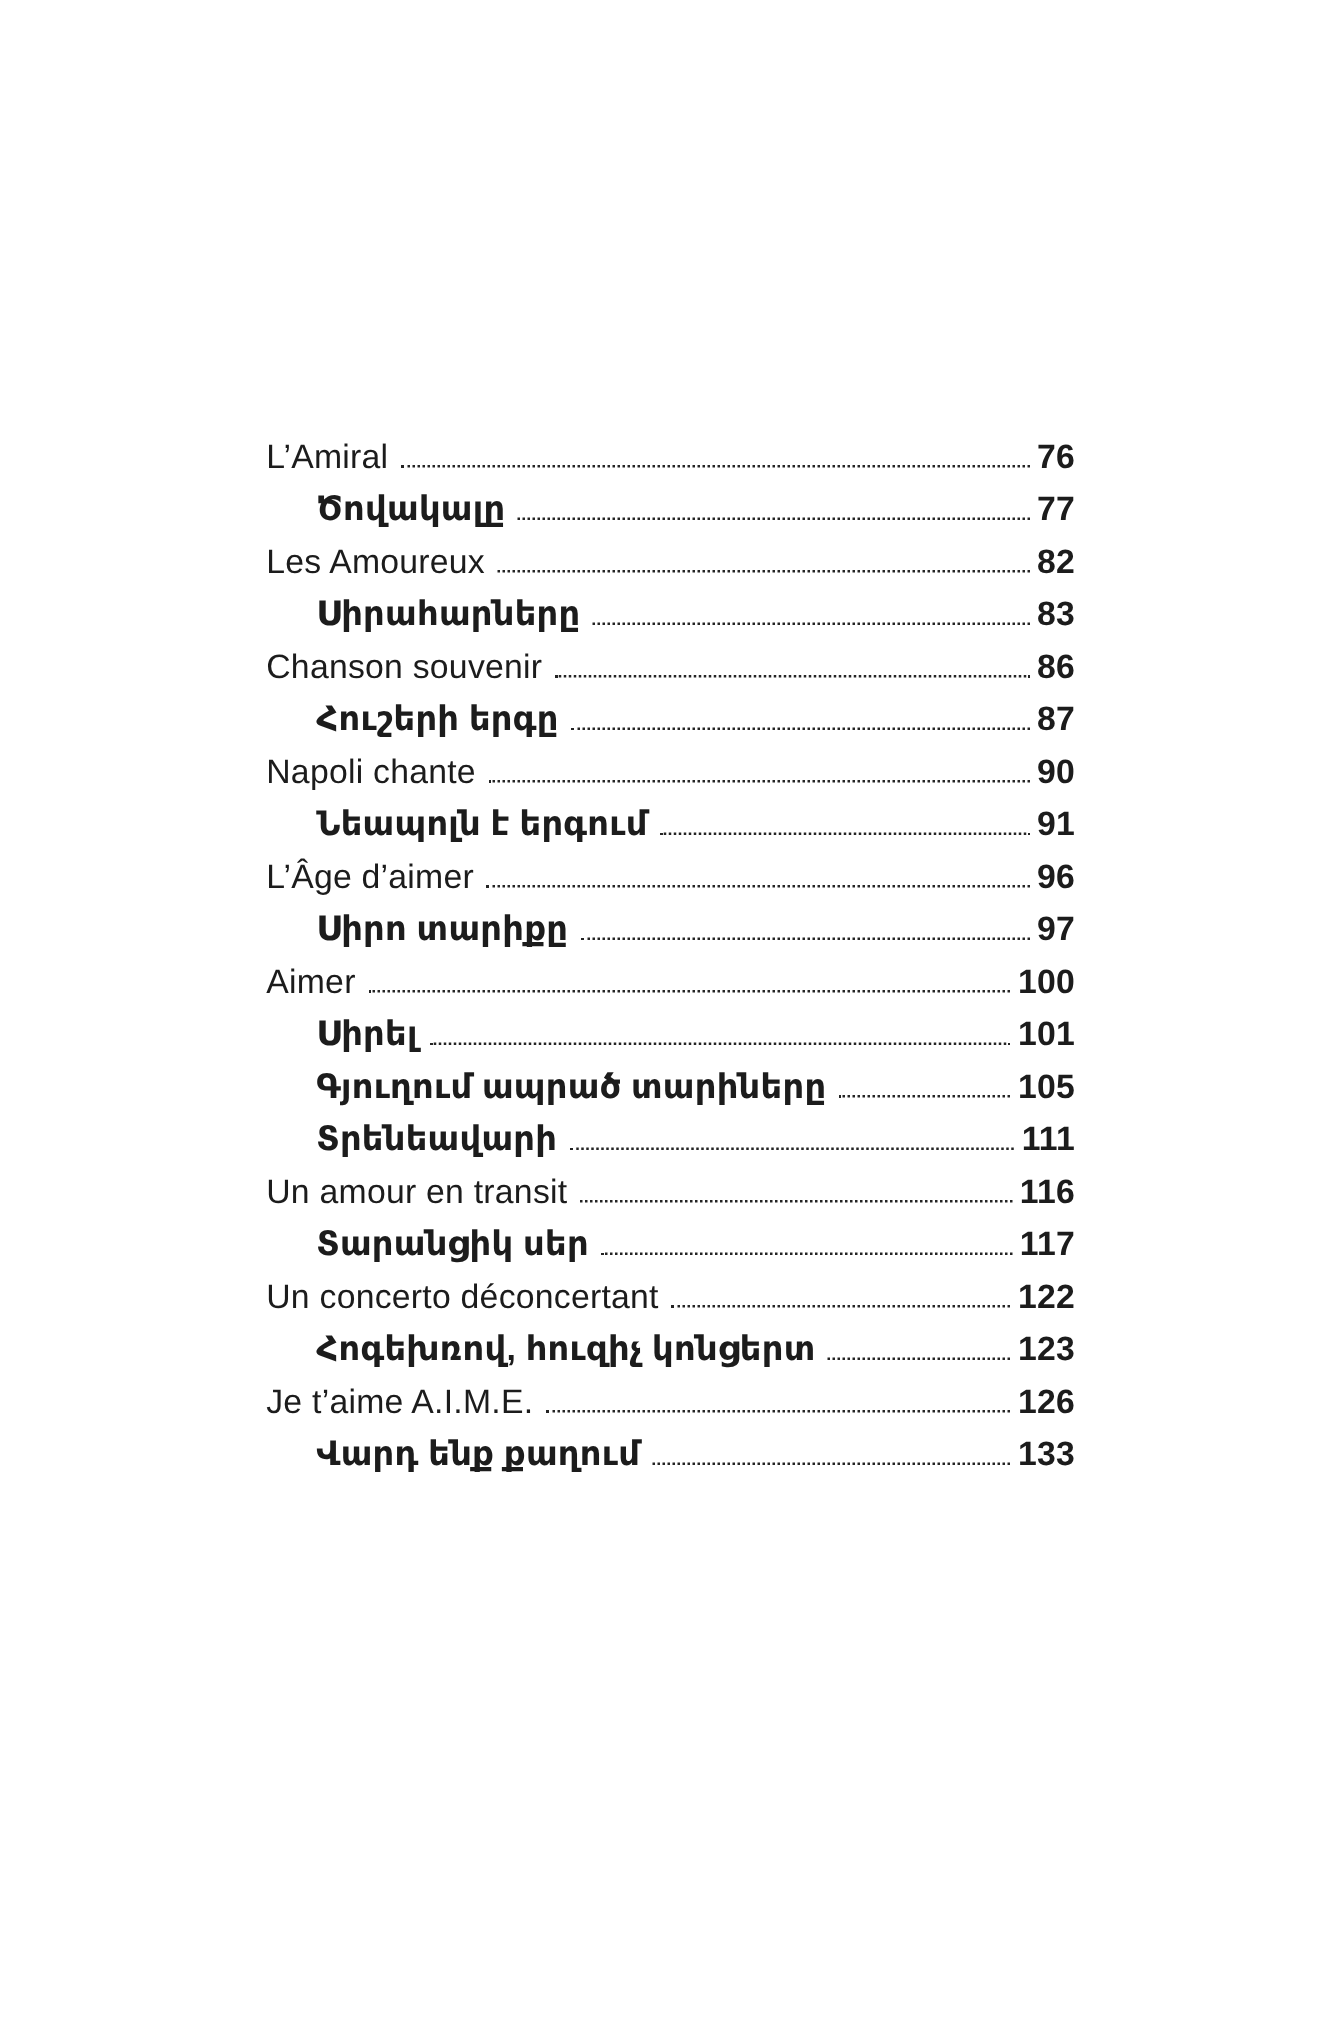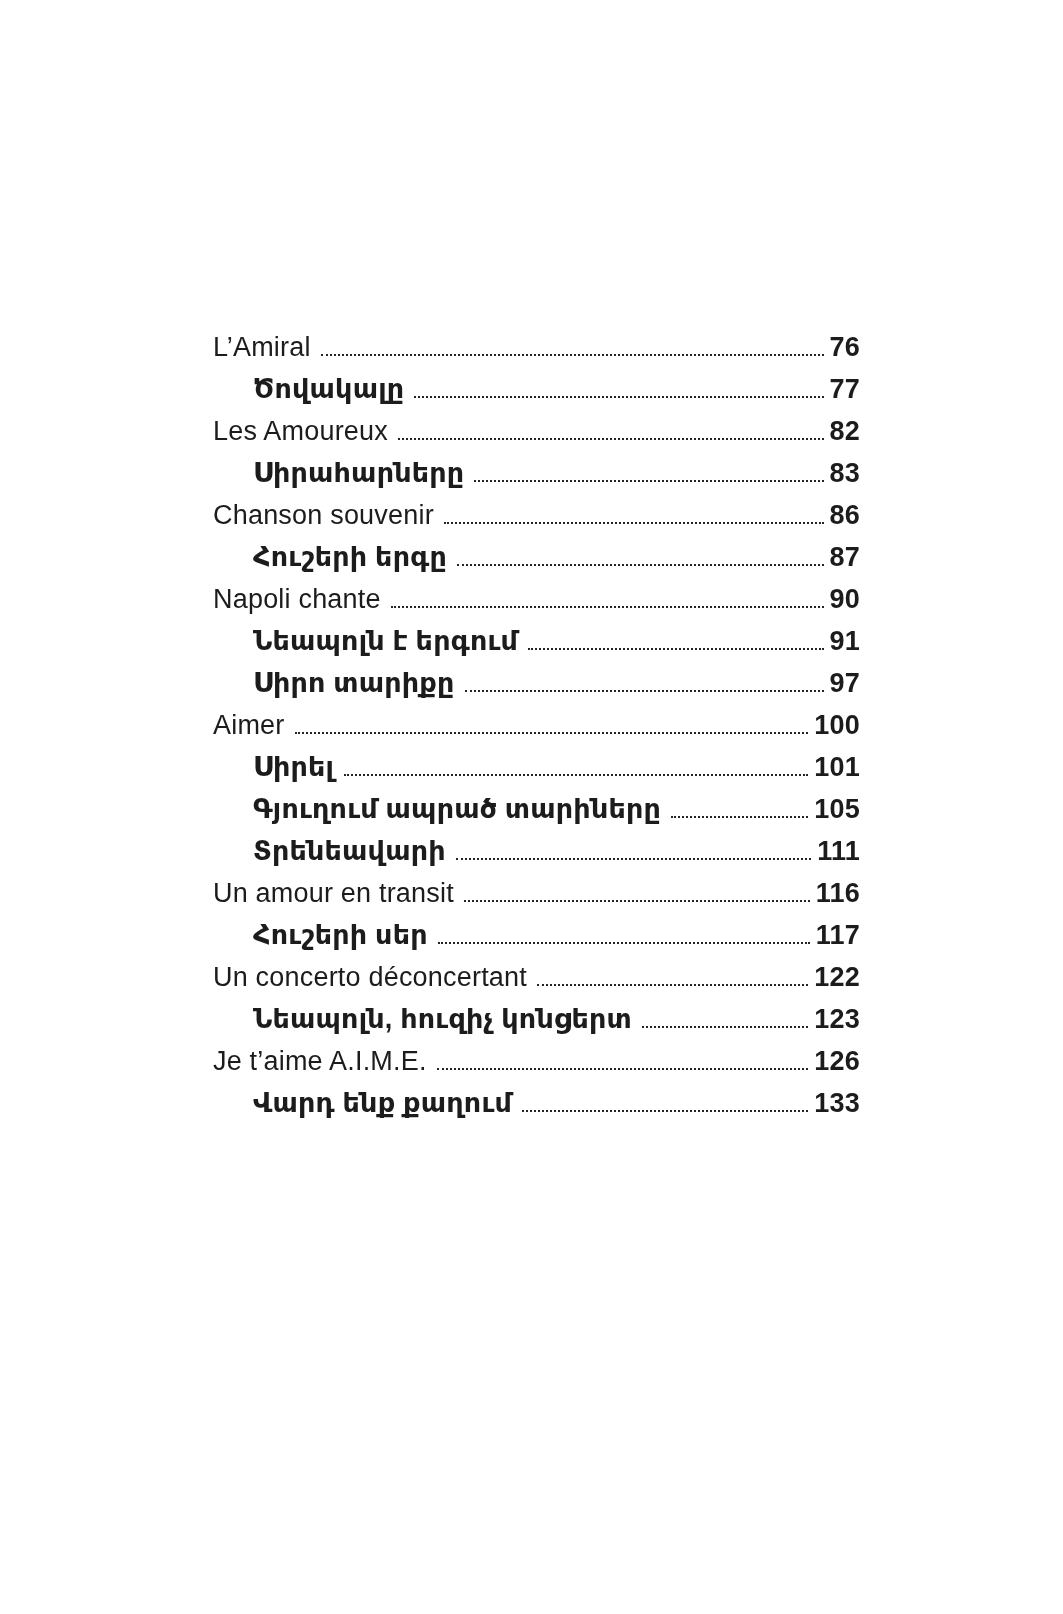--- a/index.html
+++ b/index.html
@@ -14,21 +14,21 @@
     margin: 0 auto;
     background: #ffffff;
     overflow: hidden;
     color: #1c1c1c;
     font-family: "Liberation Sans", "DejaVu Sans", sans-serif;
   }
   .toc {
     position: absolute;
     left: 213px;
     right: 203px;
-    top: 326px;
+    top: 344px;
   }
   .toc-row {
     display: flex;
     align-items: baseline;
     height: 42px;
     line-height: 42px;
     font-size: 27px;
     letter-spacing: 0.2px;
   }
   .toc-row .title {
@@ -90,20 +90,25 @@
       <div class="toc-row">
         <span class="title">Napoli chante</span>
         <span class="leader"></span>
         <span class="pagenum">90</span>
       </div>
       <div class="toc-row indent">
         <span class="title">Նեապոլն է երգում</span>
         <span class="leader"></span>
         <span class="pagenum">91</span>
       </div>
+      <div class="toc-row">
+        <span class="title">L’Âge d’aimer</span>
+        <span class="leader"></span>
+        <span class="pagenum">96</span>
+      </div>
       <div class="toc-row indent">
         <span class="title">Սիրո տարիքը</span>
         <span class="leader"></span>
         <span class="pagenum">97</span>
       </div>
       <div class="toc-row">
         <span class="title">Aimer</span>
         <span class="leader"></span>
         <span class="pagenum">100</span>
       </div>
@@ -121,31 +126,31 @@
         <span class="title">Տրենեավարի</span>
         <span class="leader"></span>
         <span class="pagenum">111</span>
       </div>
       <div class="toc-row">
         <span class="title">Un amour en transit</span>
         <span class="leader"></span>
         <span class="pagenum">116</span>
       </div>
       <div class="toc-row indent">
-        <span class="title">Հուշերի սեր</span>
+        <span class="title">Տարանցիկ սեր</span>
         <span class="leader"></span>
         <span class="pagenum">117</span>
       </div>
       <div class="toc-row">
         <span class="title">Un concerto déconcertant</span>
         <span class="leader"></span>
         <span class="pagenum">122</span>
       </div>
       <div class="toc-row indent">
-        <span class="title">Նեապոլն, հուզիչ կոնցերտ</span>
+        <span class="title">Հոգեխռով, հուզիչ կոնցերտ</span>
         <span class="leader"></span>
         <span class="pagenum">123</span>
       </div>
       <div class="toc-row">
         <span class="title">Je t’aime A.I.M.E.</span>
         <span class="leader"></span>
         <span class="pagenum">126</span>
       </div>
       <div class="toc-row indent">
         <span class="title">Վարդ ենք քաղում</span>

